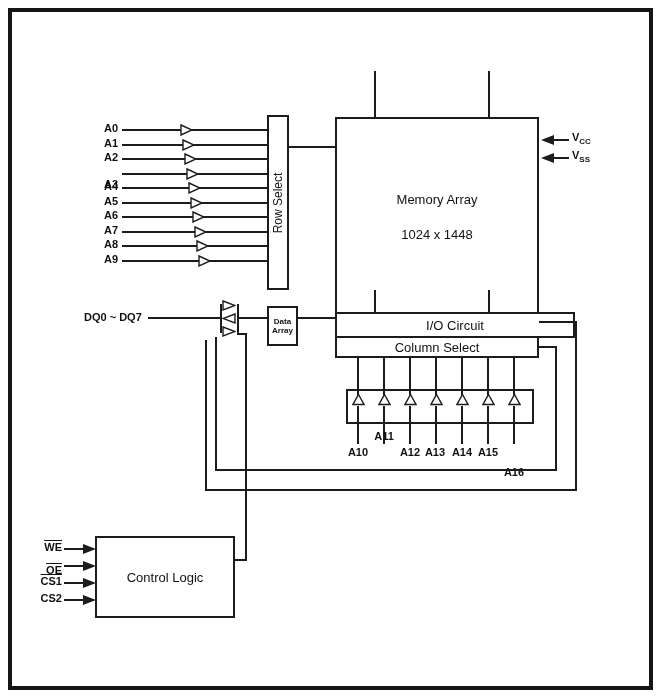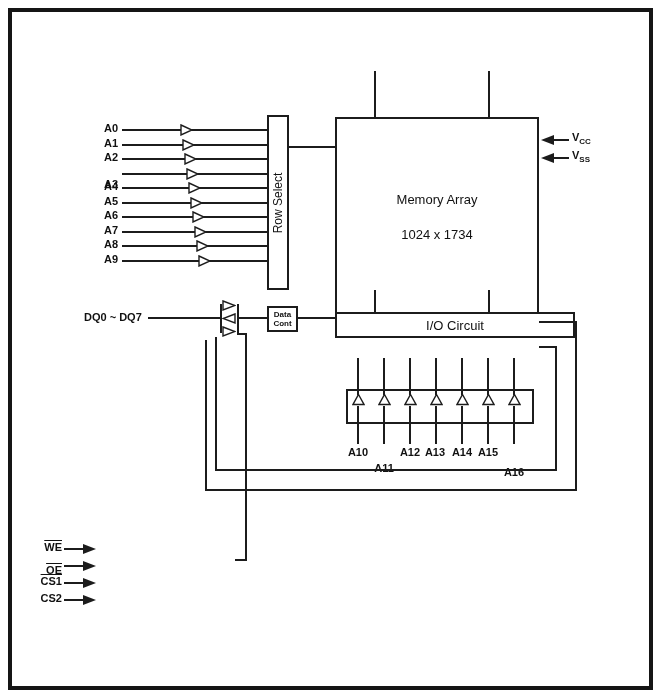--- a/index.html
+++ b/index.html
@@ -36,21 +36,21 @@
 <body>
 
 <div id="stage">
   <div class="frame"></div>
 
   <div class="vline" style="left:374px;top:71px;height:46px"></div>
   <div class="vline" style="left:488px;top:71px;height:46px"></div>
 
   <div class="box mem" style="left:335px;top:117px;width:204px;height:199px">
     <div>Memory Array</div>
-    <div>1024 x 1734</div>
+    <div>1024 x 1448</div>
   </div>
 
   <div class="box rot" style="left:267px;top:115px;width:22px;height:175px">
     <span>Row Select</span>
   </div>
   <div class="hline" style="left:289px;top:146px;width:46px"></div>
 
   <div class="lbl addr" style="top:122px">A0</div>
   <div class="hline" style="left:122px;top:129px;width:145px"></div>
   <span class="buf" style="left:180px;top:124px"><svg width="13" height="12" viewBox="0 0 13 12">
@@ -118,36 +118,39 @@
   <div class="arrow-left" style="left:541px;top:153px"></div>
   <div class="hline" style="left:554px;top:157px;width:15px"></div>
   <div class="lbl" style="left:572px;top:149px"><span>V</span><sub>SS</sub></div>
 
   <div class="vline" style="left:374px;top:290px;height:22px"></div>
   <div class="vline" style="left:488px;top:290px;height:22px"></div>
 
   <div class="box" style="left:335px;top:312px;width:240px;height:26px">
     <span>I/O Circuit</span>
   </div>
+  <div class="box" style="left:335px;top:336px;width:204px;height:22px">
+    <span>Column Select</span>
+  </div>
 
   <div class="box" style="left:346px;top:389px;width:188px;height:35px"></div>
 
   <div class="vline" style="left:357px;top:358px;height:37px"></div>
   <span class="buf" style="left:352px;top:393px"><svg width="13" height="13" viewBox="0 0 13 13">
         <path d="M6.5 1.5 L12 11.5 L1 11.5 Z" fill="#fff" stroke="#1c1c1c" stroke-width="1.4"></path>
       </svg></span>
   <div class="vline" style="left:357px;top:406px;height:38px"></div>
   <div class="lbl colbl" style="left:343px;top:446px">A10</div>
 
   <div class="vline" style="left:383px;top:358px;height:37px"></div>
   <span class="buf" style="left:378px;top:393px"><svg width="13" height="13" viewBox="0 0 13 13">
         <path d="M6.5 1.5 L12 11.5 L1 11.5 Z" fill="#fff" stroke="#1c1c1c" stroke-width="1.4"></path>
       </svg></span>
   <div class="vline" style="left:383px;top:406px;height:38px"></div>
-  <div class="lbl colbl" style="left:369px;top:462px">A11</div>
+  <div class="lbl colbl" style="left:369px;top:430px">A11</div>
 
   <div class="vline" style="left:409px;top:358px;height:37px"></div>
   <span class="buf" style="left:404px;top:393px"><svg width="13" height="13" viewBox="0 0 13 13">
         <path d="M6.5 1.5 L12 11.5 L1 11.5 Z" fill="#fff" stroke="#1c1c1c" stroke-width="1.4"></path>
       </svg></span>
   <div class="vline" style="left:409px;top:406px;height:38px"></div>
   <div class="lbl colbl" style="left:395px;top:446px">A12</div>
 
   <div class="vline" style="left:435px;top:358px;height:37px"></div>
   <span class="buf" style="left:430px;top:393px"><svg width="13" height="13" viewBox="0 0 13 13">
@@ -187,26 +190,29 @@
   <span class="buf" style="left:222px;top:313px"><svg width="14" height="11" viewBox="0 0 14 11">
         <path d="M13 1 L1 5.5 L13 10 Z" fill="#fff" stroke="#1c1c1c" stroke-width="1.4"></path>
       </svg></span>
   <span class="buf" style="left:222px;top:326px"><svg width="14" height="11" viewBox="0 0 14 11">
         <path d="M1 1 L13 5.5 L1 10 Z" fill="#fff" stroke="#1c1c1c" stroke-width="1.4"></path>
       </svg></span>
   <div class="vline" style="left:237px;top:304px;height:29px"></div>
 
   <div class="hline" style="left:238px;top:317px;width:29px"></div>
 
-  <div class="box dc" style="left:267px;top:306px;width:31px;height:26px">
+  <div class="box dc" style="left:267px;top:306px;width:31px;height:40px">
     <div>Data</div>
-    <div>Cont</div>
+    <div>Array</div>
   </div>
   <div class="hline" style="left:298px;top:317px;width:37px"></div>
 
+  <div class="box" style="left:95px;top:536px;width:140px;height:82px">
+    <span>Control Logic</span>
+  </div>
 
   <div class="lbl ctl" style="top:541px"><span class="ov">WE</span></div>
   <div class="hline" style="left:64px;top:548px;width:20px"></div>
   <div class="arrow-right" style="left:83px;top:544px"></div>
 
   <div class="lbl ctl" style="top:564px"><span class="ov">OE</span></div>
   <div class="hline" style="left:64px;top:565px;width:20px"></div>
   <div class="arrow-right" style="left:83px;top:561px"></div>
 
   <div class="lbl ctl" style="top:575px"><span class="ov">CS1</span></div>

